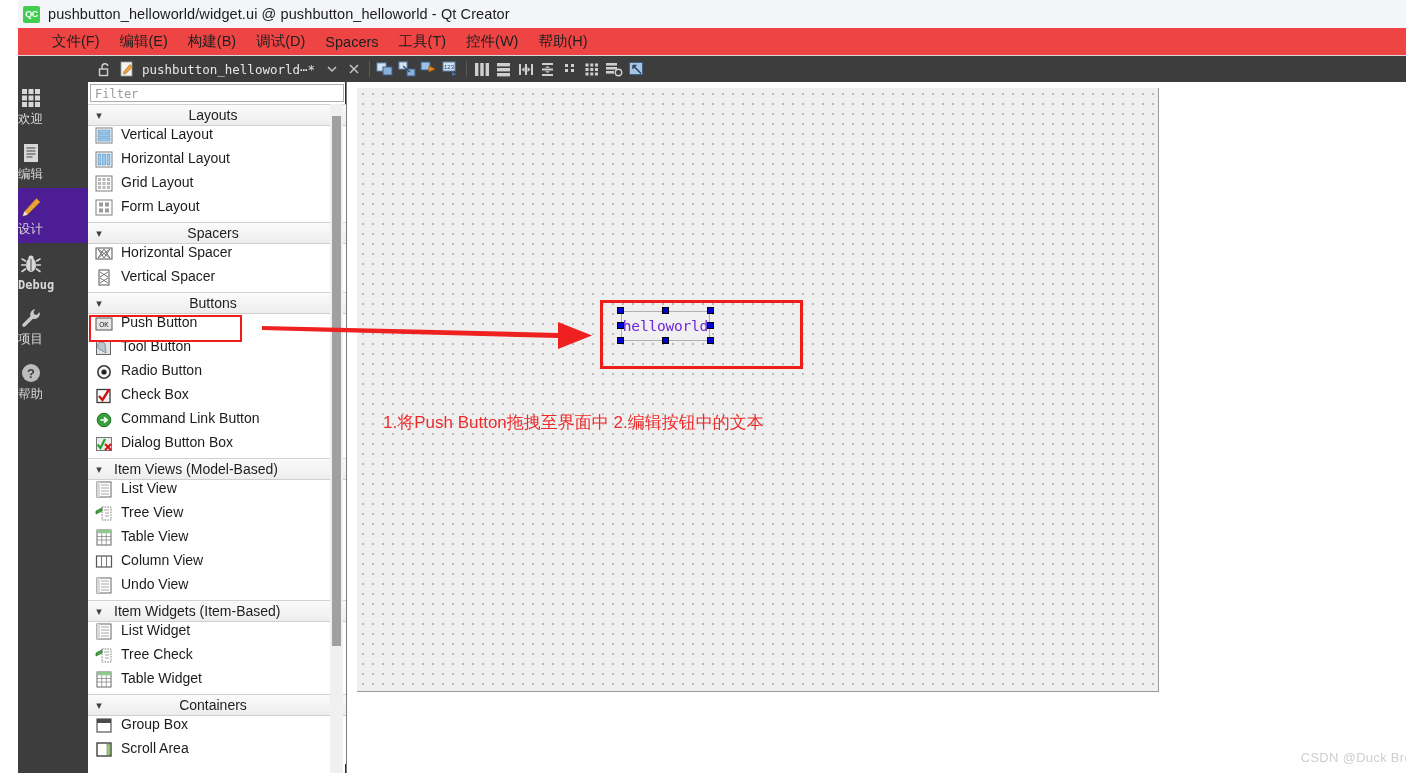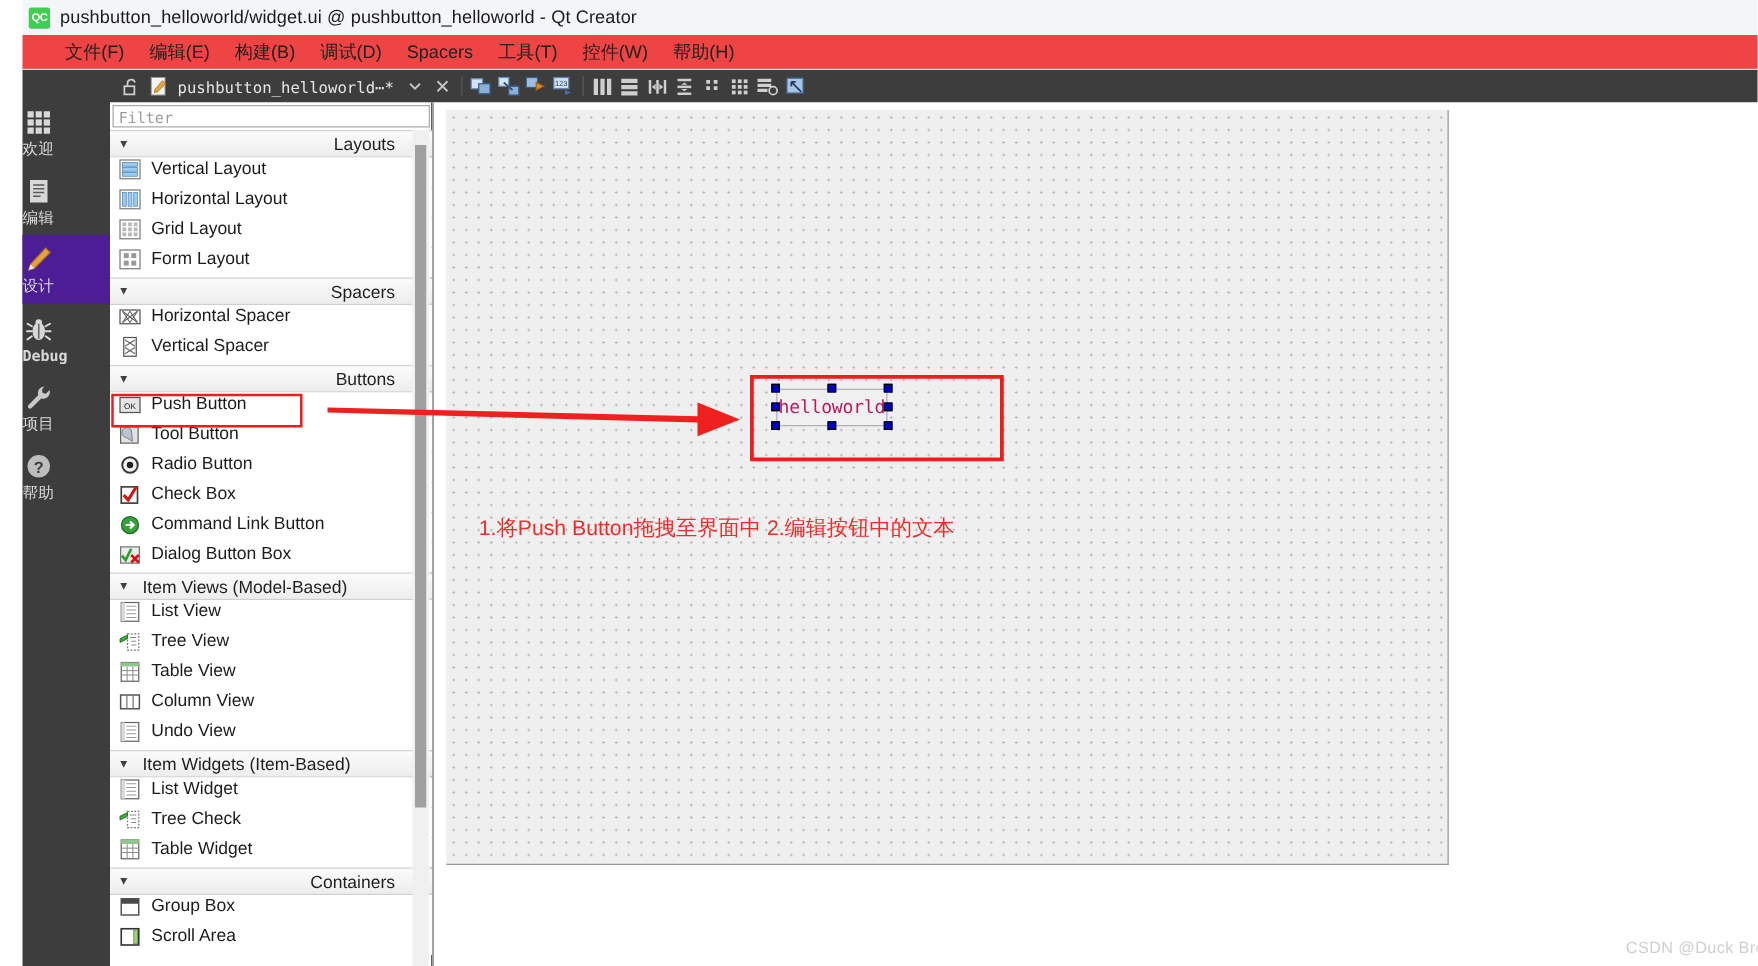--- a/index.html
+++ b/index.html
@@ -81,21 +81,21 @@
   }
   .wb-group {
     height: 22px; background: linear-gradient(#fbfbfb,#ededed);
     border-top: 1px solid #d2d2d2; border-bottom: 1px solid #cfcfcf;
     display: flex; align-items: center; cursor: pointer;
   }
   .wb-group .chev {
     width: 22px; text-align: center; font-size: 11px; color: #404040; line-height: 1;
   }
   .wb-group .gname {
-    flex: 1; text-align: right; font-size: 14px; color: #1e1e1e;
+    flex: 1; text-align: center; font-size: 14px; color: #1e1e1e;
     padding-right: 30px;
   }
   .wb-group .gname.leftish { text-align: left; padding-left: 4px; padding-right: 0; }
   .wb-row {
     height: 24px; display: flex; gap: 7px;
     padding-left: 6px; cursor: pointer; background: #ffffff;
   }
   .wb-row .rname { font-size: 14px; color: #1b1b1b; white-space: nowrap; }
   .wb-ico { width: 20px; height: 19px; flex: 0 0 20px; display:flex; align-items:center; justify-content:center;}
   .wb-scrollbar {
@@ -121,21 +121,21 @@
     border-right: 1px solid #9a9a9a; border-bottom: 1px solid #9a9a9a;
   }
 
   
   .designed-btn {
     position: absolute; left: 264px; top: 223px; width: 89px; height: 30px;
     background: #f0f0f0; border: 1px solid #b0b0b0;
     display: flex; align-items: center; justify-content: center;
   }
   .designed-btn .btxt {
-    font-family: "DejaVu Sans Mono", monospace; font-size: 14.5px; color: #be185d;
+    font-family: "DejaVu Sans Mono", monospace; font-size: 14.5px; color: #6d28d9;
     white-space: nowrap; letter-spacing: -0.2px;
   }
   .handle {
     position: absolute; width: 7px; height: 7px; background: #0000d0;
     border: 1px solid #000000;
   }
 
   
   .anno-rect {
     position: absolute; left: 582px; top: 300px; width: 203px; height: 69px;

